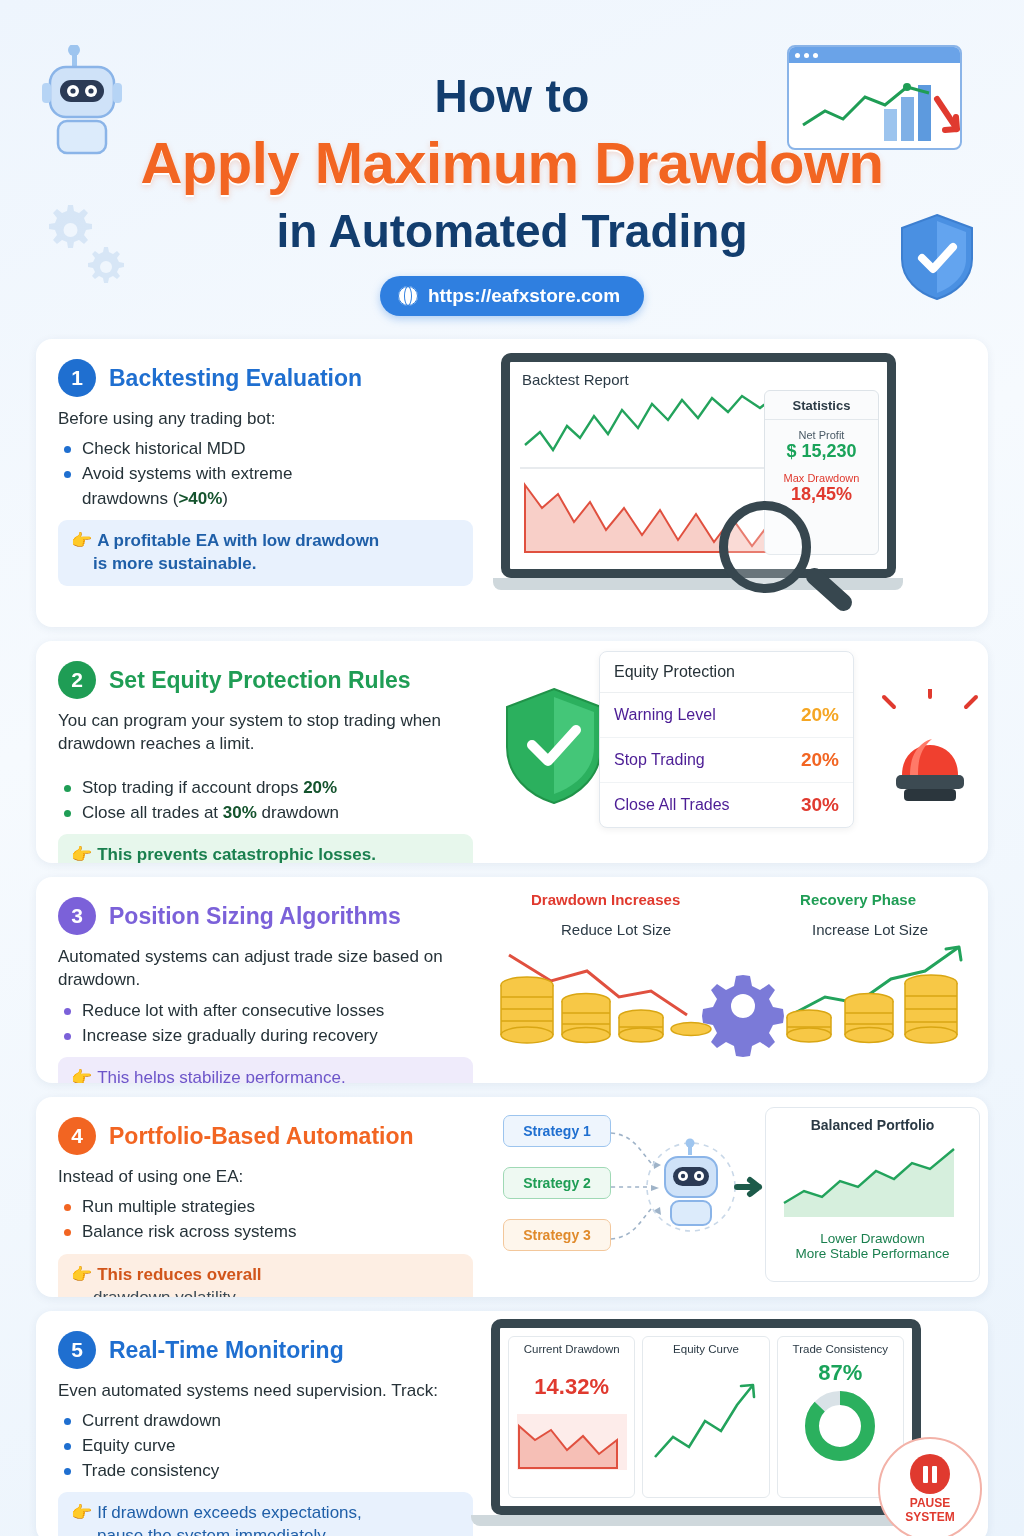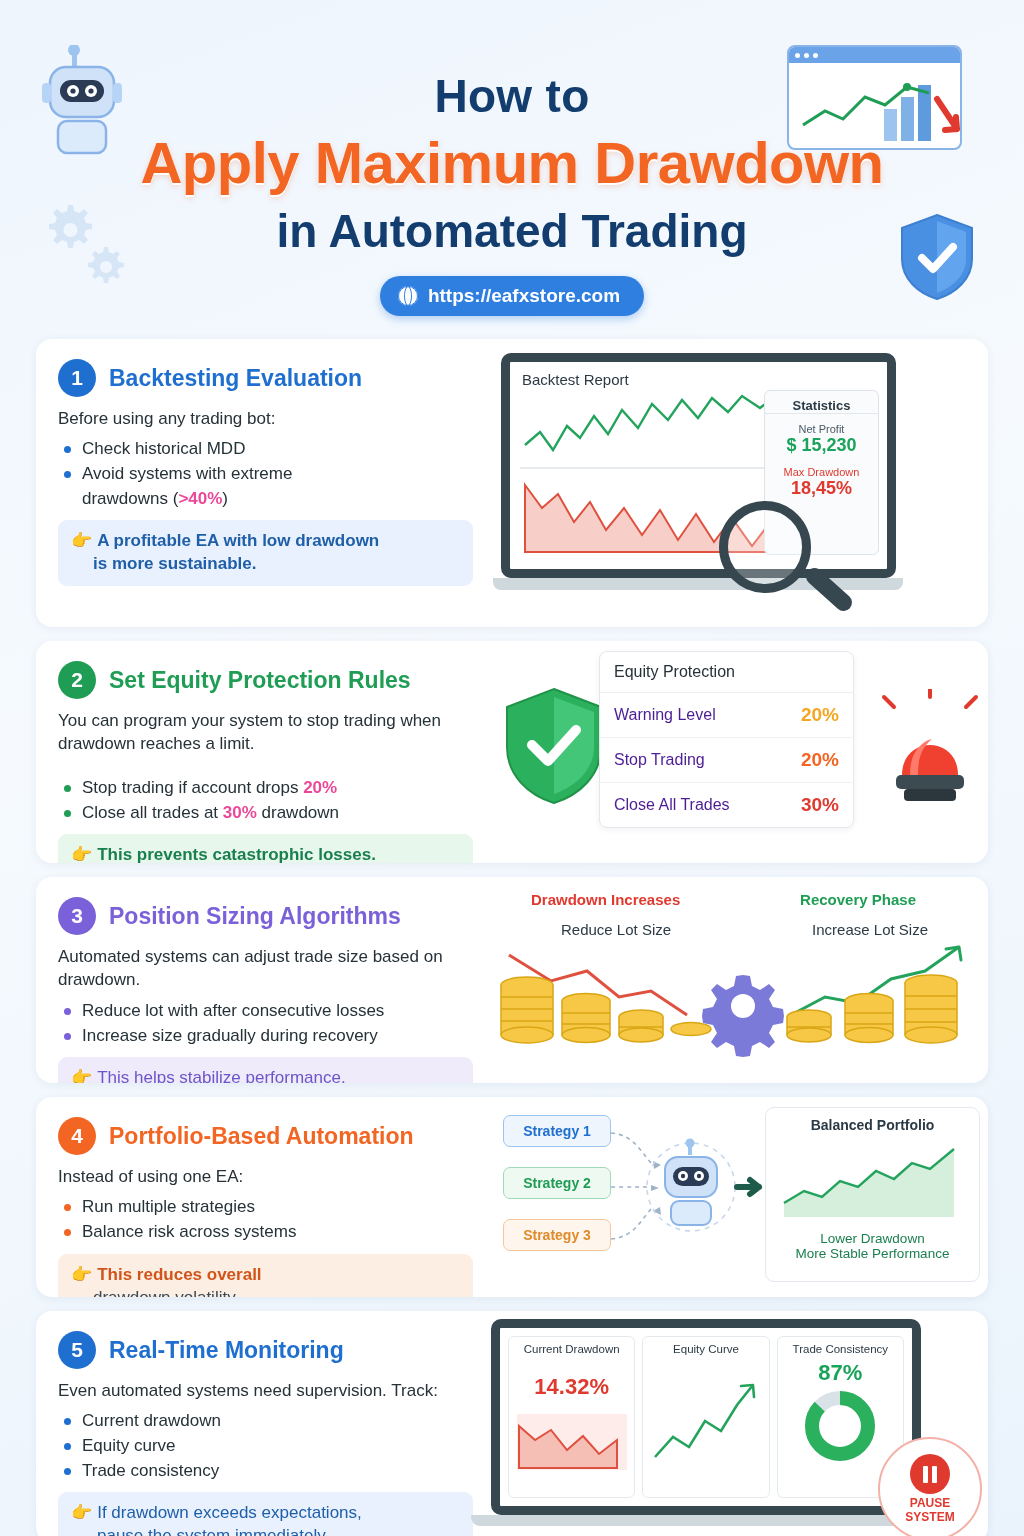--- a/index.html
+++ b/index.html
@@ -74,39 +74,39 @@
   ul.bullets li {
     font-size: 17px; color: #253238; line-height: 1.45;
     padding-left: 20px; position: relative;
   }
   ul.bullets li:before {
     content: ""; position: absolute; left: 2px; top: 9px;
     width: 7px; height: 7px; border-radius: 50%;
   }
   .tipbox { border-radius: 9px; padding: 10px 13px; font-size: 17px; line-height: 1.35; }
   .tipbox .hand { margin-right: 5px; }
-  b.red { color: #ec4899; }
+  b.red { color: #14532d; }
 
   
   .laptop1 {
     position: absolute; left: 10px; top: 14px; width: 410px; height: 245px;
   }
   .laptop1 .screen {
     width: 395px; height: 225px; background: #fff;
     border: 9px solid #37474f; border-radius: 10px; overflow: hidden; position: relative;
   }
   .laptop1 .base {
     width: 410px; height: 12px; background: #cfd8dc; border-radius: 0 0 8px 8px; margin-left: -8px;
   }
   .bt-title { font-size: 15px; color: #2b3a45; padding: 9px 0 0 12px; font-weight: 500; }
   .stats-box {
     position: absolute; right: 8px; top: 28px; width: 115px; height: 165px;
     background: #fafbfc; border: 1px solid #dde3e8; border-radius: 6px; text-align: center; padding-top: 7px;
   }
-  .stats-box .sh { font-size: 13px; font-weight: bold; color: #2b3a45; border-bottom: 1px solid #e3e8ec; }
+  .stats-box .sh { font-size: 13px; font-weight: bold; color: #2b3a45; padding-bottom: 6px; border-bottom: 1px solid #e3e8ec; }
   .stats-box .lbl { font-size: 11px; color: #4a5a66; margin-top: 9px; }
   .stats-box .val-g { font-size: 18px; font-weight: bold; color: #1aa35a; }
   .stats-box .lbl-r { font-size: 11px; color: #e03a2f; margin-top: 10px; }
   .stats-box .val-r { font-size: 18px; font-weight: bold; color: #e03a2f; }
   .magnifier {
     position: absolute; left: 218px; top: 148px; width: 92px; height: 92px;
     border: 9px solid #37474f; border-radius: 50%; background: rgba(255,255,255,.25);
   }
   .mag-handle {
     position: absolute; left: 300px; top: 228px; width: 56px; height: 17px;

